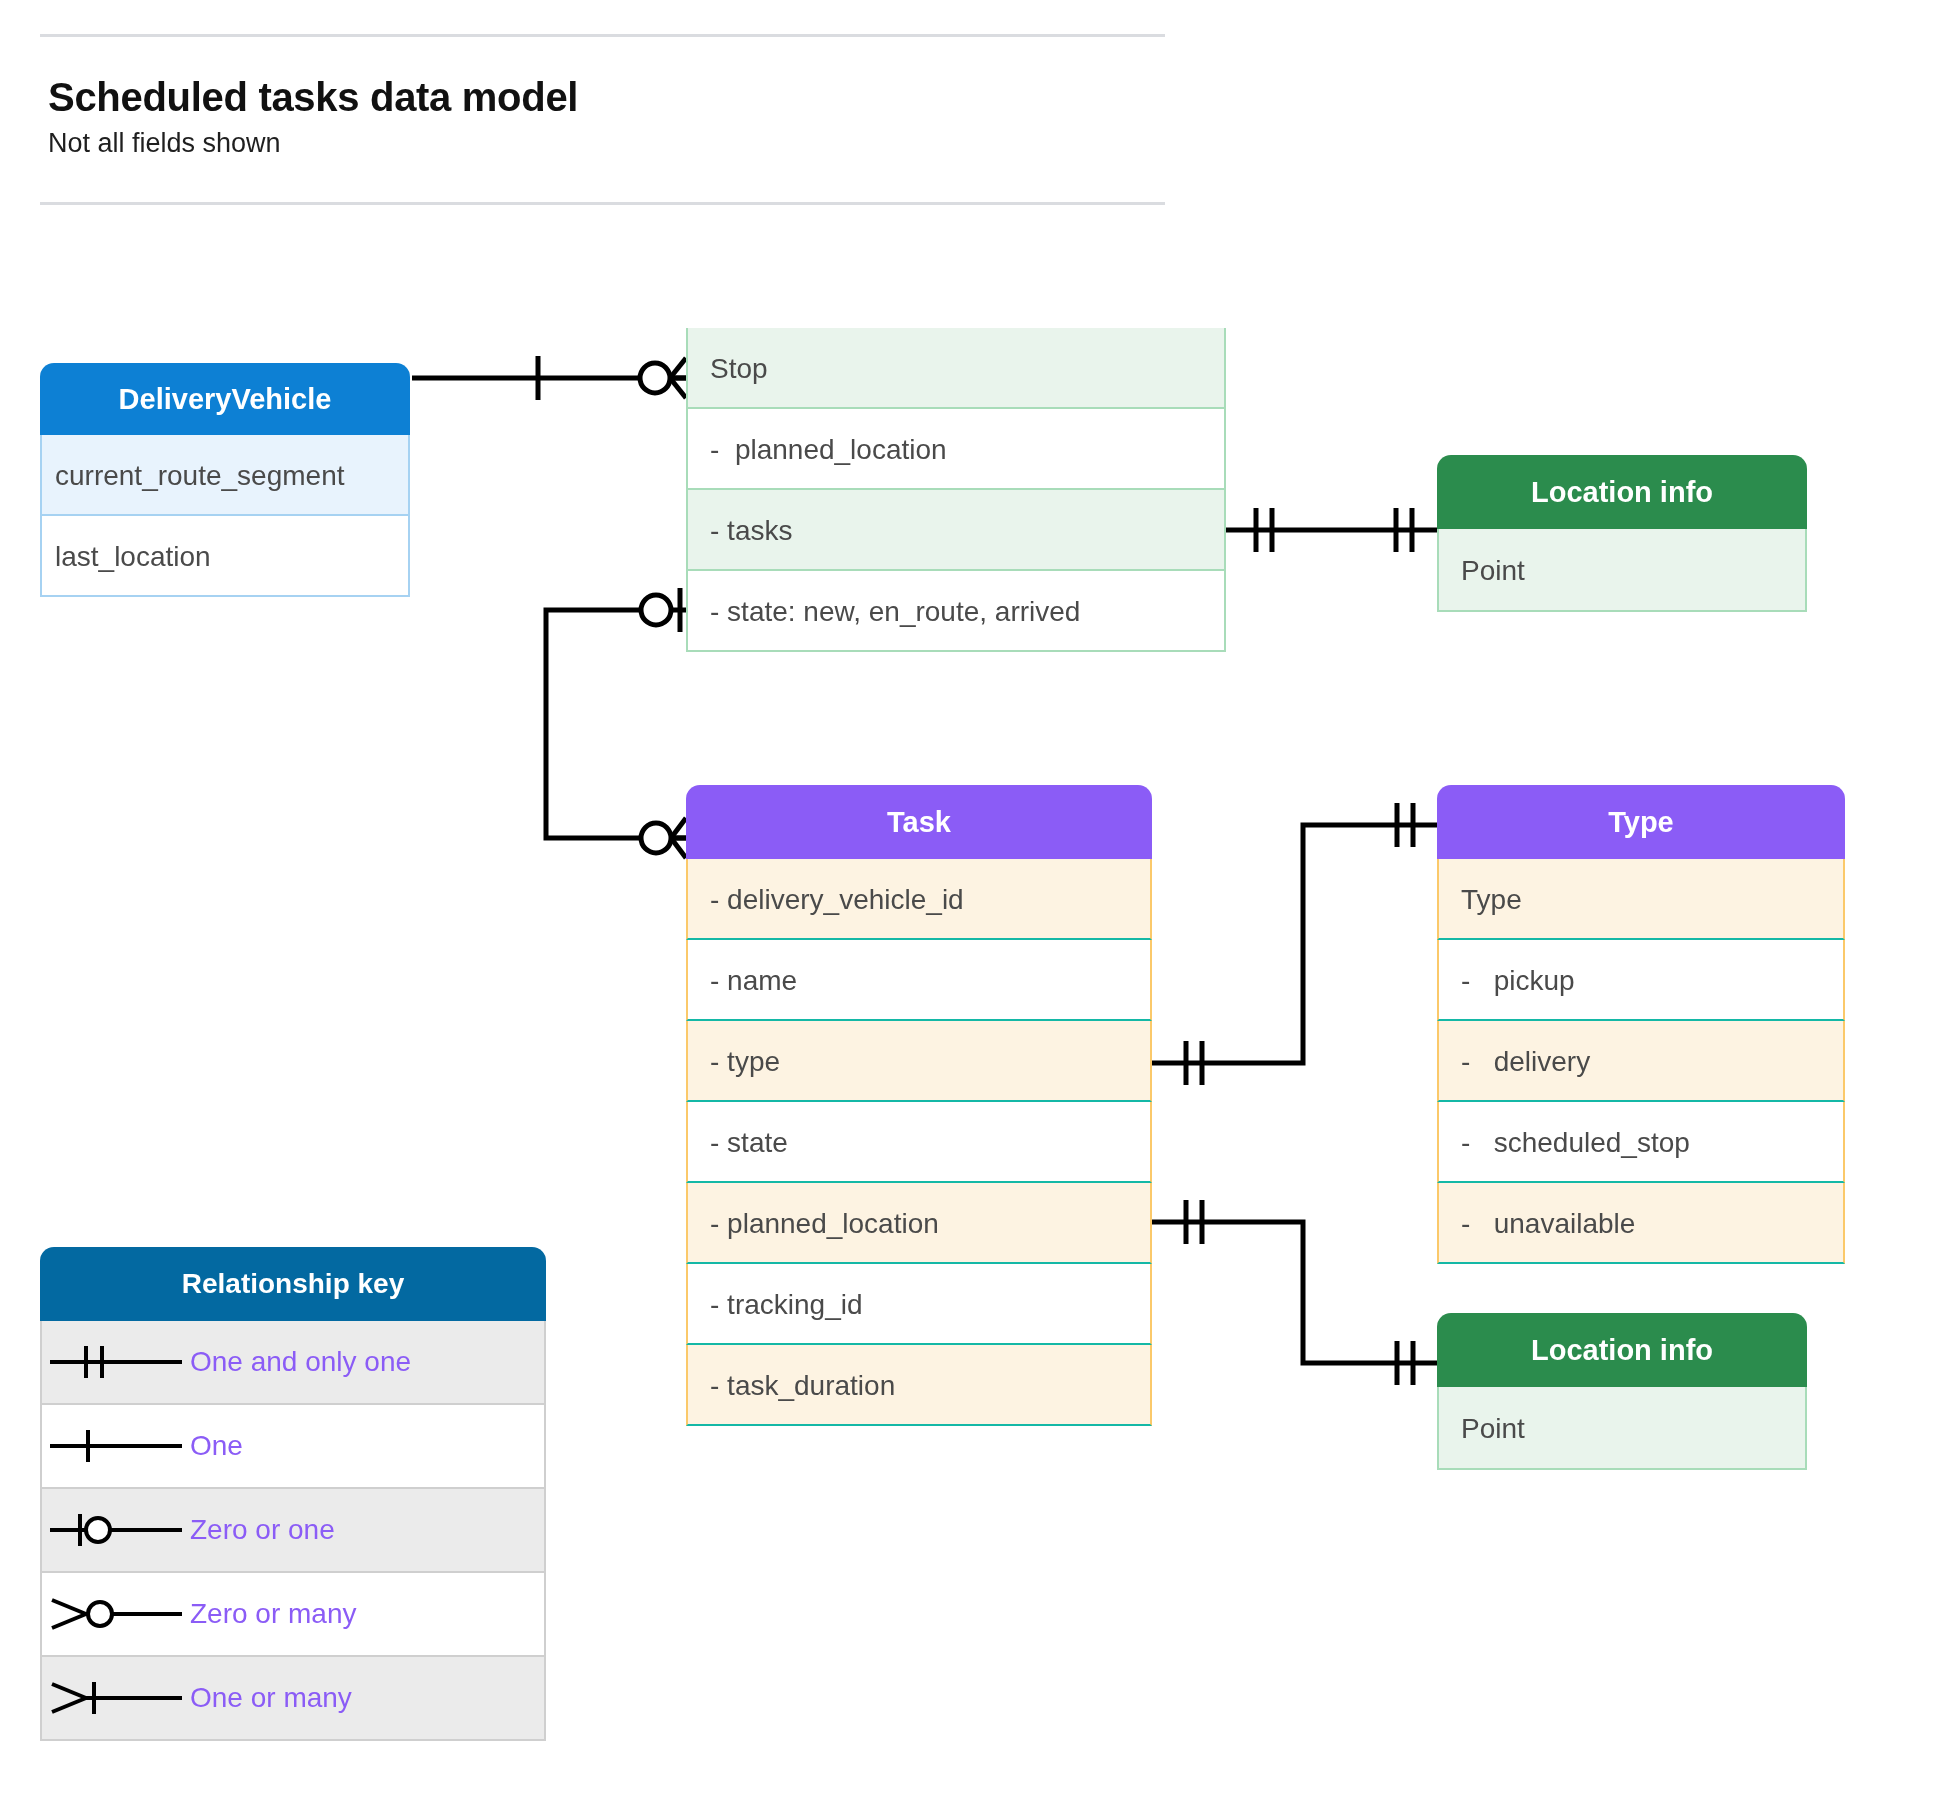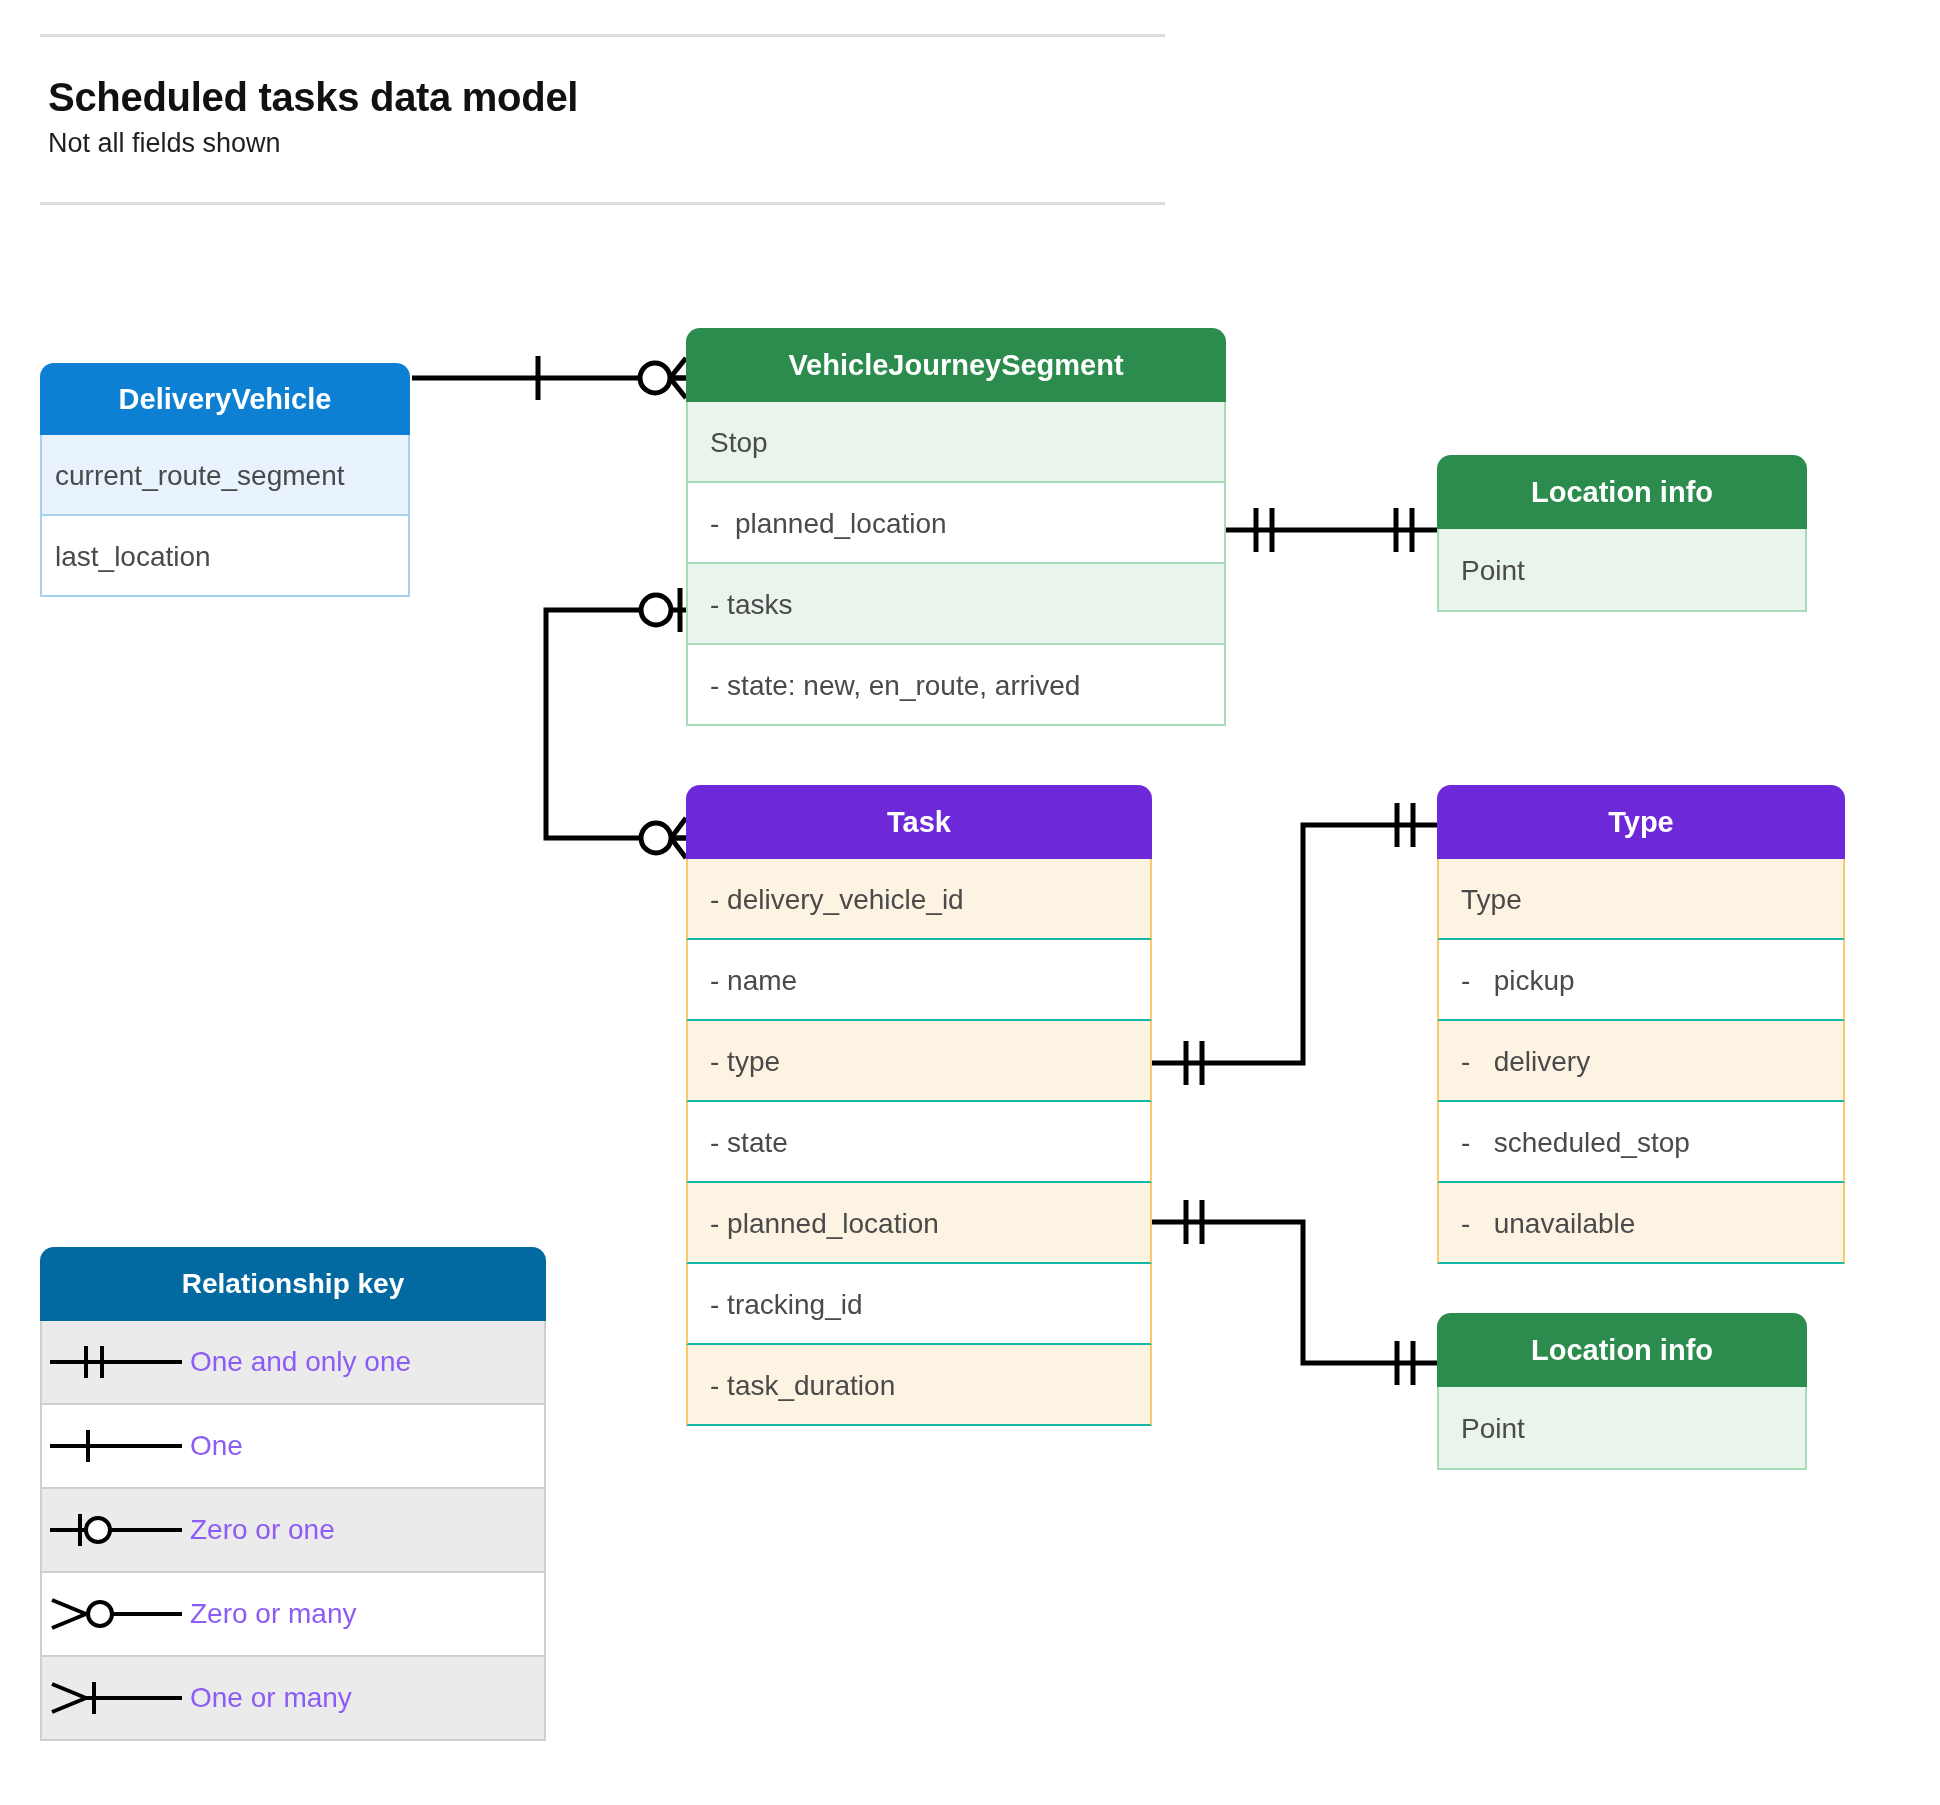--- a/index.html
+++ b/index.html
@@ -28,21 +28,21 @@
   .c-blue .erow.alt{background:#e8f3fd;}
   .c-blue .erow.plain{background:#ffffff;}
 
   
   .c-green .ehead{background:#2b8c4d;}
   .c-green .erow{border-left:2px solid #a8dcb9;border-right:2px solid #a8dcb9;border-bottom:2px solid #a8dcb9;}
   .c-green .erow.alt{background:#e9f4ec;}
   .c-green .erow.plain{background:#ffffff;}
 
   
-  .c-orange .ehead{background:#6d28d9;text-align:center;}
+  .c-orange .ehead{background:#8b5cf6;text-align:center;}
   .c-orange .erow{border-left:2px solid #fbc96a;border-right:2px solid #fbc96a;border-bottom:2px solid #14b8a6;}
   .c-orange .erow.alt{background:#fdf3e2;}
   .c-orange .erow.plain{background:#ffffff;}
 
   
   .c-gray .ehead{background:#0369a1;}
   .c-gray .erow{border-left:2px solid #cfcfcf;border-right:2px solid #cfcfcf;border-bottom:2px solid #cfcfcf;}
   .c-gray .erow.alt{background:#ebebeb;}
   .c-gray .erow.plain{background:#ffffff;}
 
@@ -132,21 +132,20 @@
   </g>
 </svg>
 
 <div class="entity c-blue" id="ent-delivery-vehicle">
   <div class="ehead">DeliveryVehicle</div>
   <div class="erow alt">current_route_segment</div>
   <div class="erow plain">last_location</div>
 </div>
 
 <div class="entity c-green" id="ent-vjs">
-  <div class="ehead">VehicleJourneySegment</div>
   <div class="erow alt">Stop</div>
   <div class="erow plain">-  planned_location</div>
   <div class="erow alt">- tasks</div>
   <div class="erow plain">- state: new, en_route, arrived</div>
 </div>
 
 <div class="entity c-green" id="ent-location-top">
   <div class="ehead">Location info</div>
   <div class="erow alt">Point</div>
 </div>

